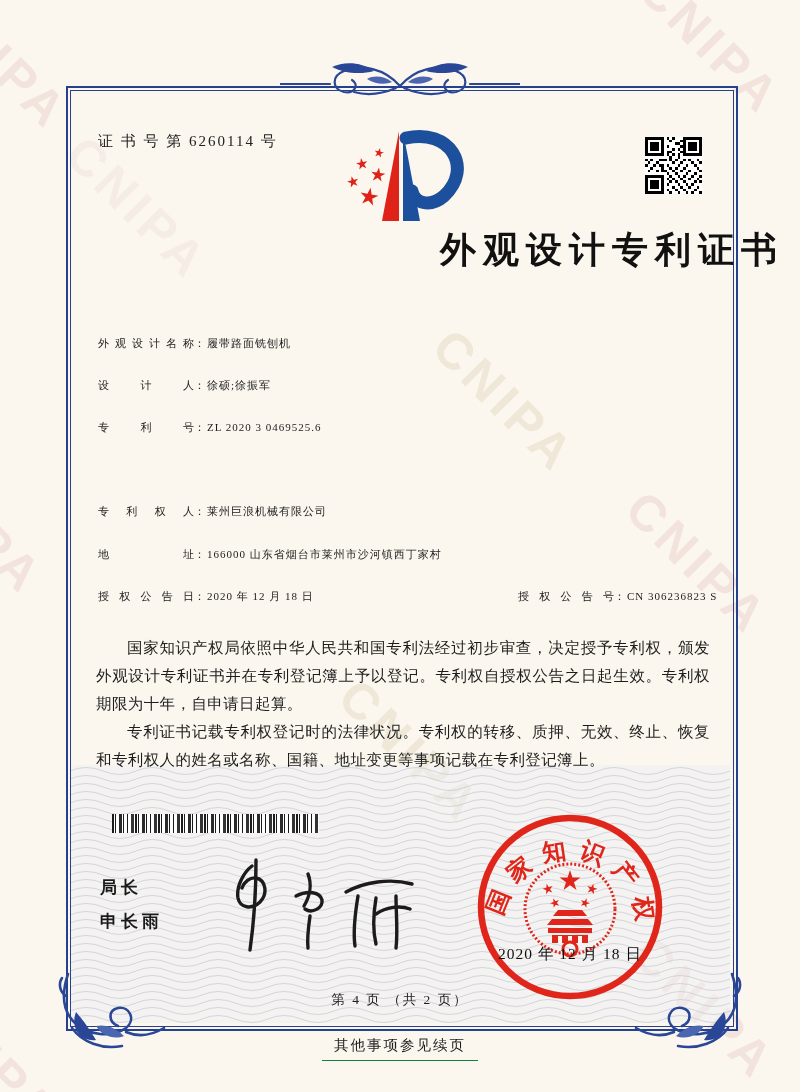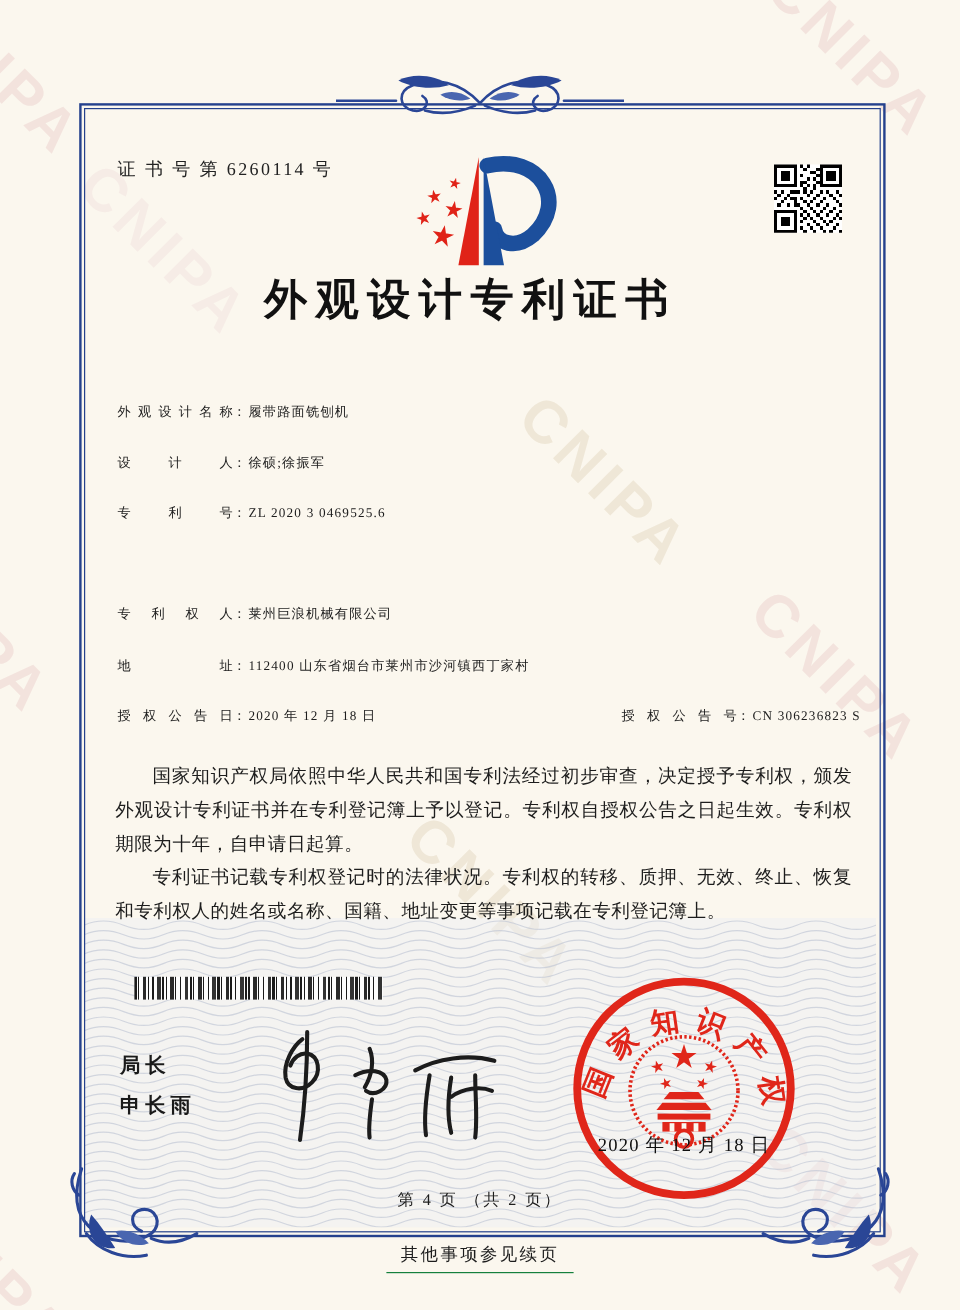--- a/index.html
+++ b/index.html
@@ -15,21 +15,21 @@
   .wm.faint{color:#f6ece6;}
   
   .tint{left:70px;top:765px;width:660px;height:258px;z-index:2;}
   
   .frame{left:66px;top:86px;width:668px;height:941px;border:2px solid #25418d;z-index:3;}
   .frame-inner{position:absolute;left:2px;top:2px;right:2px;bottom:2px;border:1px solid #25418d;}
   .orn{z-index:4;}
   
   .content{z-index:5;}
   .certno{left:98px;top:132px;font-size:15px;letter-spacing:2px;color:#222;text-align:right;}
-  .title{left:0;right:16px;top:226px;text-align:center;font-size:36px;font-weight:700;
+  .title{left:0;right:16px;top:226px;text-align:right;font-size:36px;font-weight:700;
          letter-spacing:7px;color:#111;}
   .row{left:98px;height:24px;font-size:11px;white-space:nowrap;}
   .lbl{display:inline-block;width:96px;text-align:justify;text-align-last:justify;
        text-justify:inter-character;vertical-align:bottom;}
   .colon{margin:0 2px 0 0;}
   .val{letter-spacing:1px;}
   .grant2{position:absolute;left:420px;top:0;}
   .paras{left:96px;top:634px;width:614px;font-size:15.5px;line-height:28px;
          letter-spacing:0.4px;text-align:justify;}
   .paras p{margin:0;text-indent:2em;}
@@ -204,21 +204,21 @@
   <div class="abs content row" style="top:378px">
     <span class="lbl">设计人</span><span class="colon">：</span><span class="val">徐硕;徐振军</span>
   </div>
   <div class="abs content row" style="top:420px">
     <span class="lbl">专利号</span><span class="colon">：</span><span class="val">ZL 2020 3 0469525.6</span>
   </div>
   <div class="abs content row" style="top:504px">
     <span class="lbl">专利权人</span><span class="colon">：</span><span class="val">莱州巨浪机械有限公司</span>
   </div>
   <div class="abs content row" style="top:547px">
-    <span class="lbl">地址</span><span class="colon">：</span><span class="val">112400 山东省烟台市莱州市沙河镇西丁家村</span>
+    <span class="lbl">地址</span><span class="colon">：</span><span class="val">166000 山东省烟台市莱州市沙河镇西丁家村</span>
   </div>
   <div class="abs content row" style="top:589px">
     <span class="lbl">授权公告日</span><span class="colon">：</span><span class="val">2020 年 12 月 18 日</span>
     <span class="grant2">
       <span class="lbl">授权公告号</span><span class="colon">：</span><span class="val">CN 306236823 S</span>
     </span>
   </div>
 
   <div class="abs content paras">
     <p>国家知识产权局依照中华人民共和国专利法经过初步审查，决定授予专利权，颁发外观设计专利证书并在专利登记簿上予以登记。专利权自授权公告之日起生效。专利权期限为十年，自申请日起算。</p>

